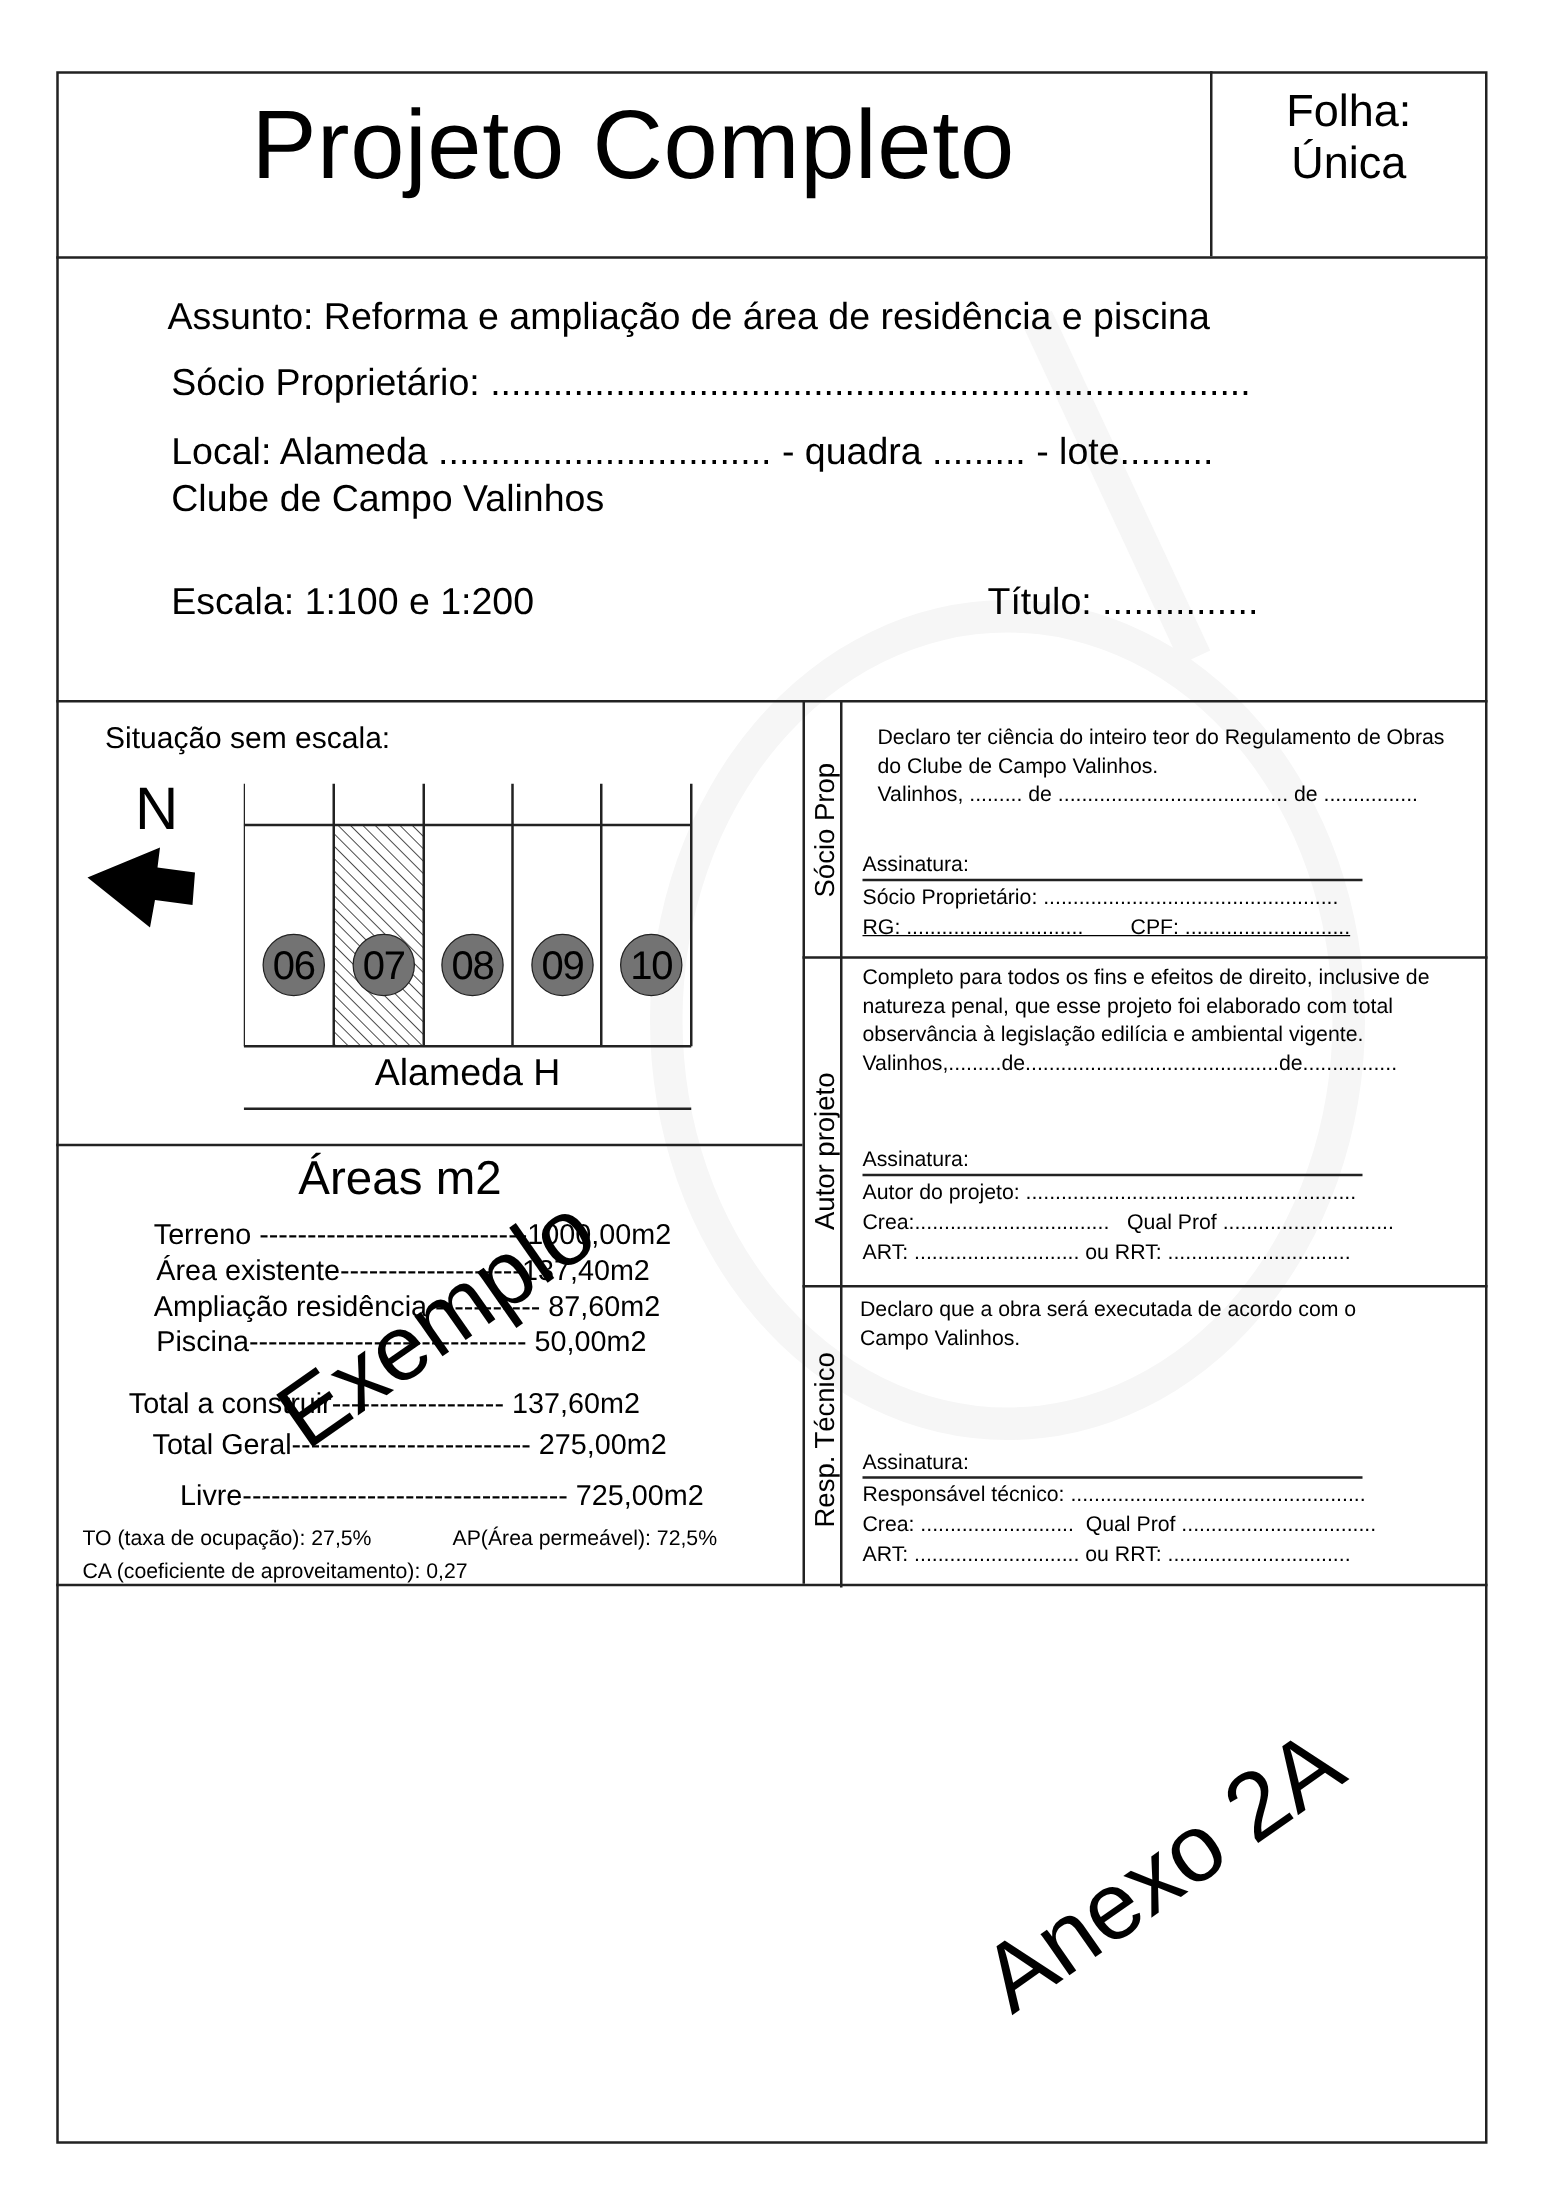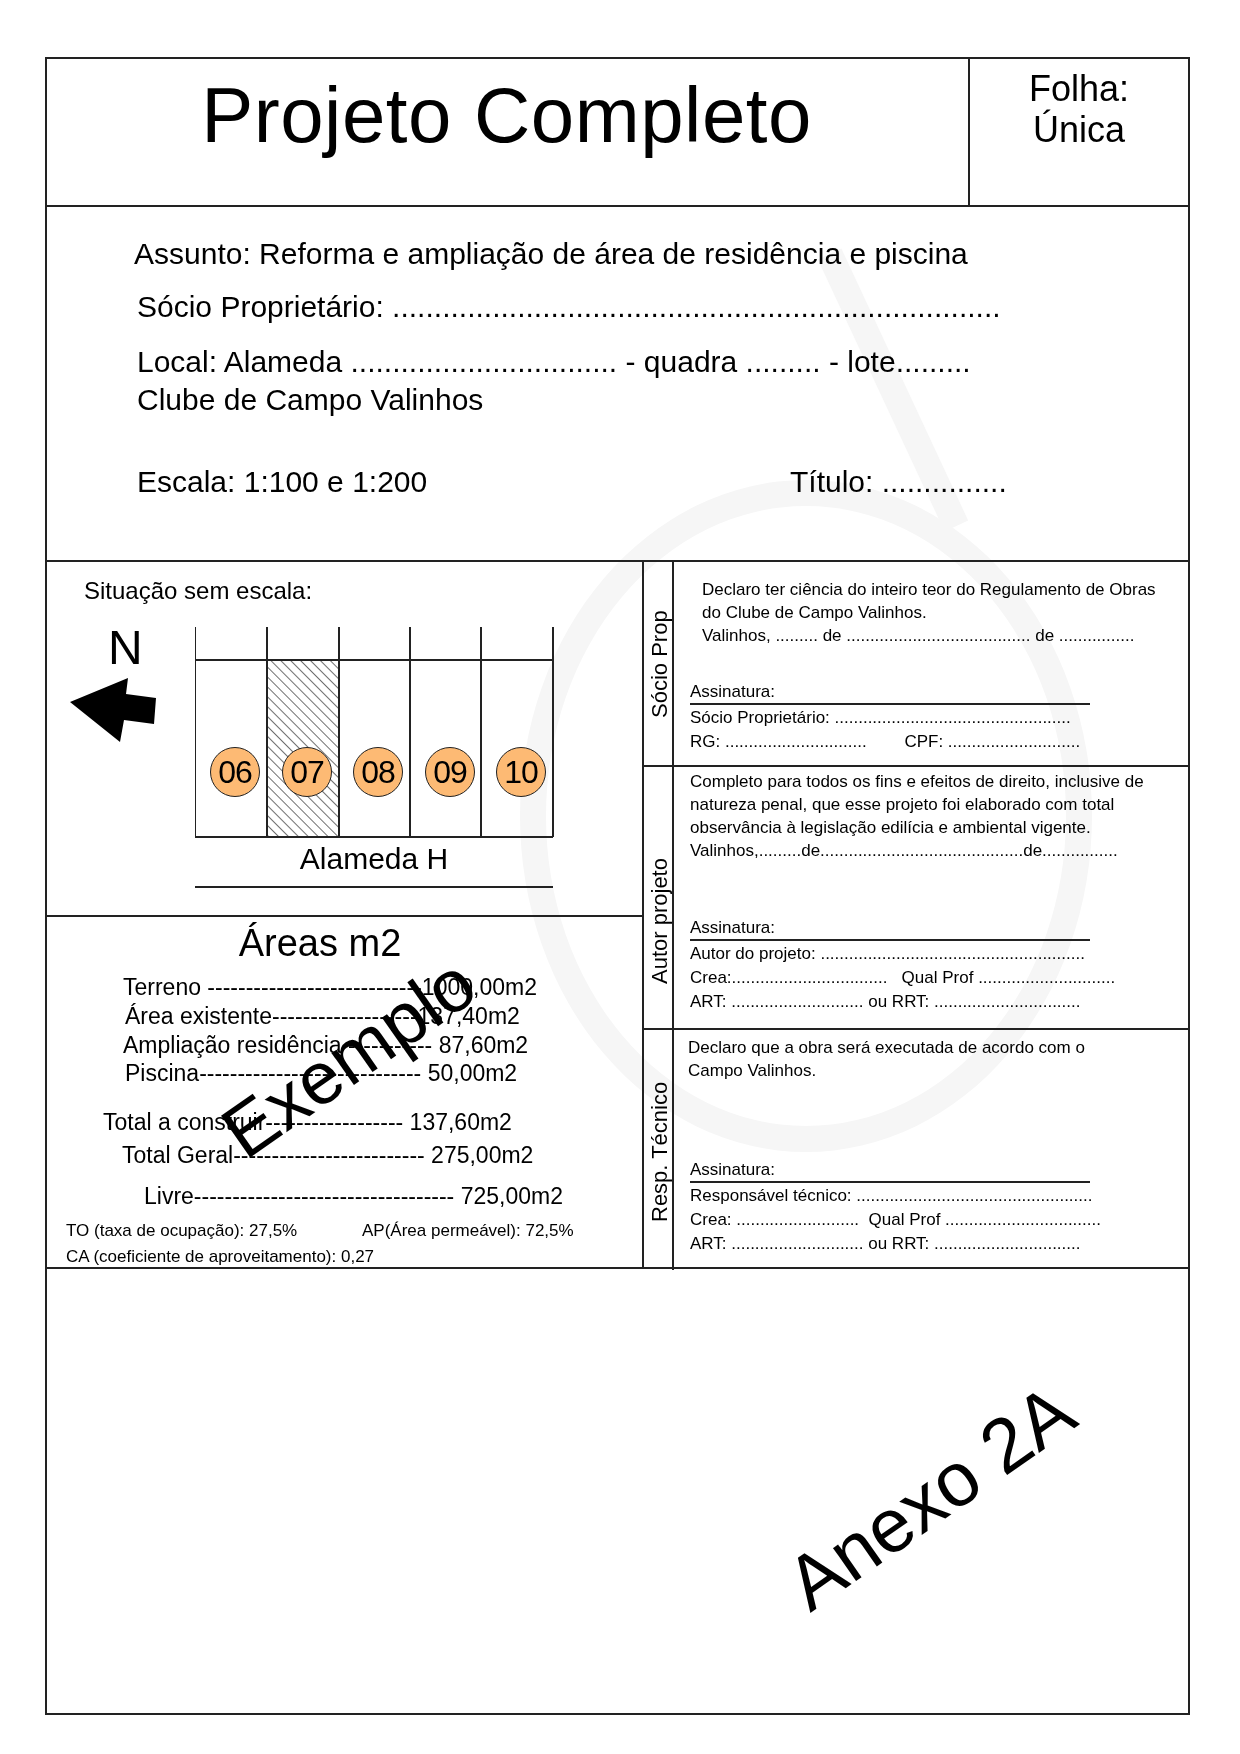--- a/index.html
+++ b/index.html
@@ -9,21 +9,21 @@
   .hline { position:absolute; height:0; border-top:2px solid #222; }
   .vline { position:absolute; width:0; border-left:2px solid #222; }
   .title { left:45px; top:70px; width:923px; text-align:center; font-size:78px; letter-spacing:0.5px; }
   .folha { left:968px; top:68px; width:222px; text-align:center; font-size:36px; line-height:41px; }
   .info { font-size:30px; white-space:nowrap; }
   .small { font-size:17px; white-space:nowrap; line-height:23px; }
   .side-label { position:absolute; font-size:22px; white-space:nowrap; transform-origin:left top; transform:rotate(-90deg); }
   .sigline { position:absolute; border-top:2px solid #222; height:0; }
   .areas-row { position:absolute; font-size:23px; white-space:nowrap; }
   .watermark { position:absolute; font-size:74px; white-space:nowrap; transform-origin:left bottom; }
-  .lot-num { position:absolute; width:50px; height:50px; border:1.5px solid #222; border-radius:50%; box-sizing:border-box; background:#fdba74; text-align:center; line-height:48px; font-size:32px; letter-spacing:-1px; }
+  .lot-num { position:absolute; width:50px; height:50px; border:1.5px solid #222; border-radius:50%; box-sizing:border-box; background:#737373; text-align:center; line-height:48px; font-size:32px; letter-spacing:-1px; }
   .faint { position:absolute; border:26px solid #f6f6f6; border-radius:50%; }
 </style>
 </head>
 <body>
 
 <div class="faint" style="left:520px; top:480px; width:520px; height:620px;"></div>
 <div class="abs" style="left:880px; top:240px; width:26px; height:300px; background:#f6f6f6; transform:rotate(-25deg);"></div>
 
 <div class="frame"></div>
 
@@ -92,21 +92,21 @@
 
 <div class="side-label" style="left:647px; top:718px;">Sócio Prop</div>
 <div class="abs small" style="left:690px; top:578px;margin-left:12px;">
   <div>Declaro ter ciência do inteiro teor do Regulamento de Obras</div>
   <div>do Clube de Campo Valinhos.</div>
   <div>Valinhos, ......... de ....................................... de ................</div>
 </div>
 <div class="abs small" style="left:690px; top:680px;">Assinatura:</div>
 <div class="sigline" style="left:690px; top:703px; width:400px;"></div>
 <div class="abs small" style="left:690px; top:706px;">Sócio Proprietário: ..................................................</div>
-<div class="abs small" style="left:690px; top:730px; white-space:pre;">RG: ..............................        CPF: ............................</div>
+<div class="abs small" style="left:690px; top:730px; white-space:pre;text-decoration:underline;">RG: ..............................        CPF: ............................</div>
 <div class="hline" style="left:642px; top:765px; width:548px;"></div>
 
 <div class="side-label" style="left:647px; top:984px;">Autor projeto</div>
 <div class="abs small" style="left:690px; top:770px;">
   <div>Completo para todos os fins e efeitos de direito, inclusive de</div>
   <div>natureza penal, que esse projeto foi elaborado com total</div>
   <div>observância à legislação edilícia e ambiental vigente.</div>
   <div>Valinhos,.........de...........................................de................</div>
 </div>
 <div class="abs small" style="left:690px; top:916px;">Assinatura:</div>

